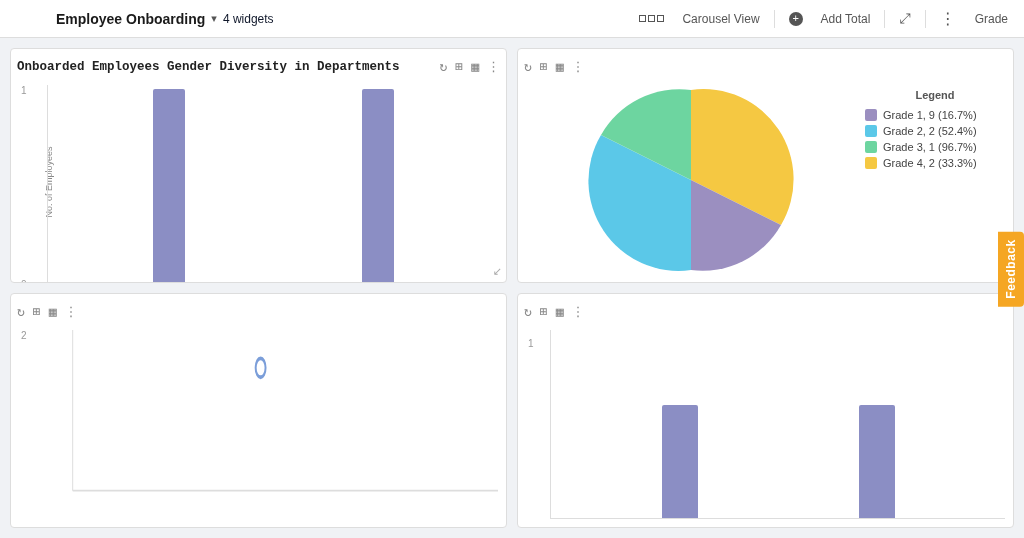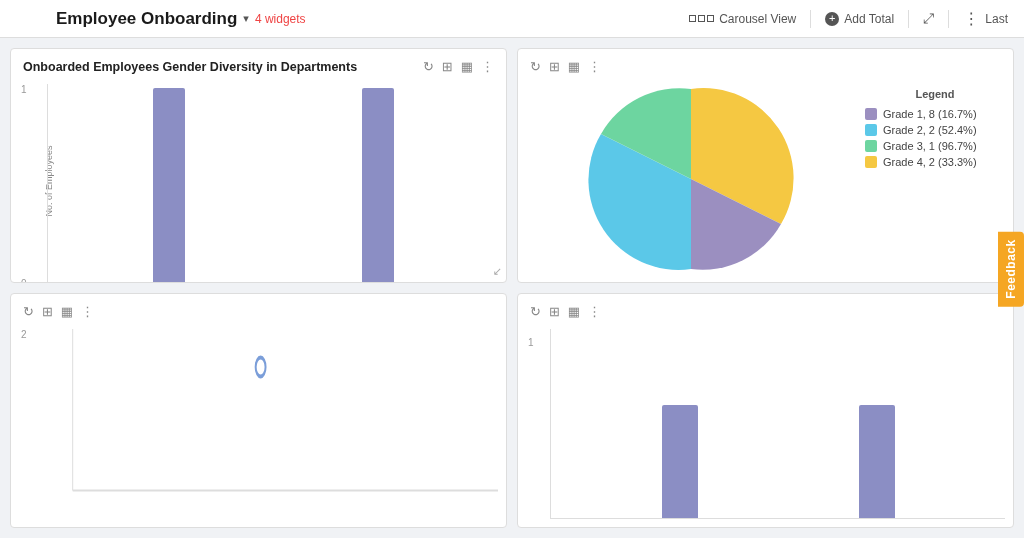--- a/index.html
+++ b/index.html
@@ -23,41 +23,41 @@
       height: 38px;
     }
     .header-left {
       display: flex;
       align-items: center;
       gap: 6px;
       flex: 1;
     }
     .header-title {
       font-weight: 600;
-      font-size: 17px;
+      font-size: 14px;
       color: #1a1a1a;
       padding-left: 40px;
     }
     .header-dropdown-icon {
       color: #555;
       font-size: 11px;
     }
     .header-widgets {
       font-size: 12px;
-      color: #ef4444;
+      color: #0f172a;
     }
     .header-right {
       display: flex;
       align-items: center;
       gap: 14px;
     }
     .header-btn {
       display: flex;
       align-items: center;
-      gap: 5px;
+      gap: 18px;
       font-size: 12px;
       color: #555;
       cursor: pointer;
       background: none;
       border: none;
       padding: 0;
     }
     .icon-carousel {
       display: inline-flex;
       gap: 2px;
@@ -109,23 +109,24 @@
       background: #fff;
       border: 1px solid #ddd;
       border-radius: 4px;
       display: flex;
       flex-direction: column;
       overflow: hidden;
       position: relative;
     }
     .widget-header {
       display: flex;
-      align-items: flex-end;
-      padding: 10px 12px 6px;
+      align-items: center;
+      padding: 10px 6px 6px;
       gap: 6px;
+      font-family: Liberation Mono, monospace;
     }
     .widget-title {
       font-weight: 600;
       font-size: 12.5px;
       flex: 1;
       color: #222;
     }
     .widget-actions {
       display: flex;
       align-items: center;
@@ -258,21 +259,21 @@
       <span class="icon-plus">+</span>
       <span>Add Total</span>
     </button>
     <div class="divider-v"></div>
     <button class="header-btn">
       <span class="icon-expand">⤢</span>
     </button>
     <div class="divider-v"></div>
     <button class="header-btn">
       <span class="icon-dots">⋮</span>
-      <span>Last</span>
+      <span>Grade</span>
     </button>
   </div>
 </div>
 
 <div class="main-grid">
 
   <div class="widget-card">
     <div class="widget-header">
       <span class="widget-title">Onboarded Employees Gender Diversity in Departments</span>
       <div class="widget-actions">
@@ -330,21 +331,21 @@
 
             <path d="M110,110 L110,200 A90,90 0 0,1 20,65 Z" fill="#5bc8e8"></path>
 
             <path d="M110,110 L20,65 A90,90 0 0,1 110,20 Z" fill="#6dd5a0"></path>
           </svg>
         </div>
         <div class="pie-legend">
           <div class="legend-title">Legend</div>
           <div class="legend-item">
             <div class="legend-swatch" style="background:#9b8fc0;"></div>
-            <span>Grade 1, 8 (16.7%)</span>
+            <span>Grade 1, 9 (16.7%)</span>
           </div>
           <div class="legend-item">
             <div class="legend-swatch" style="background:#5bc8e8;"></div>
             <span>Grade 2, 2 (52.4%)</span>
           </div>
           <div class="legend-item">
             <div class="legend-swatch" style="background:#6dd5a0;"></div>
             <span>Grade 3, 1 (96.7%)</span>
           </div>
           <div class="legend-item">

